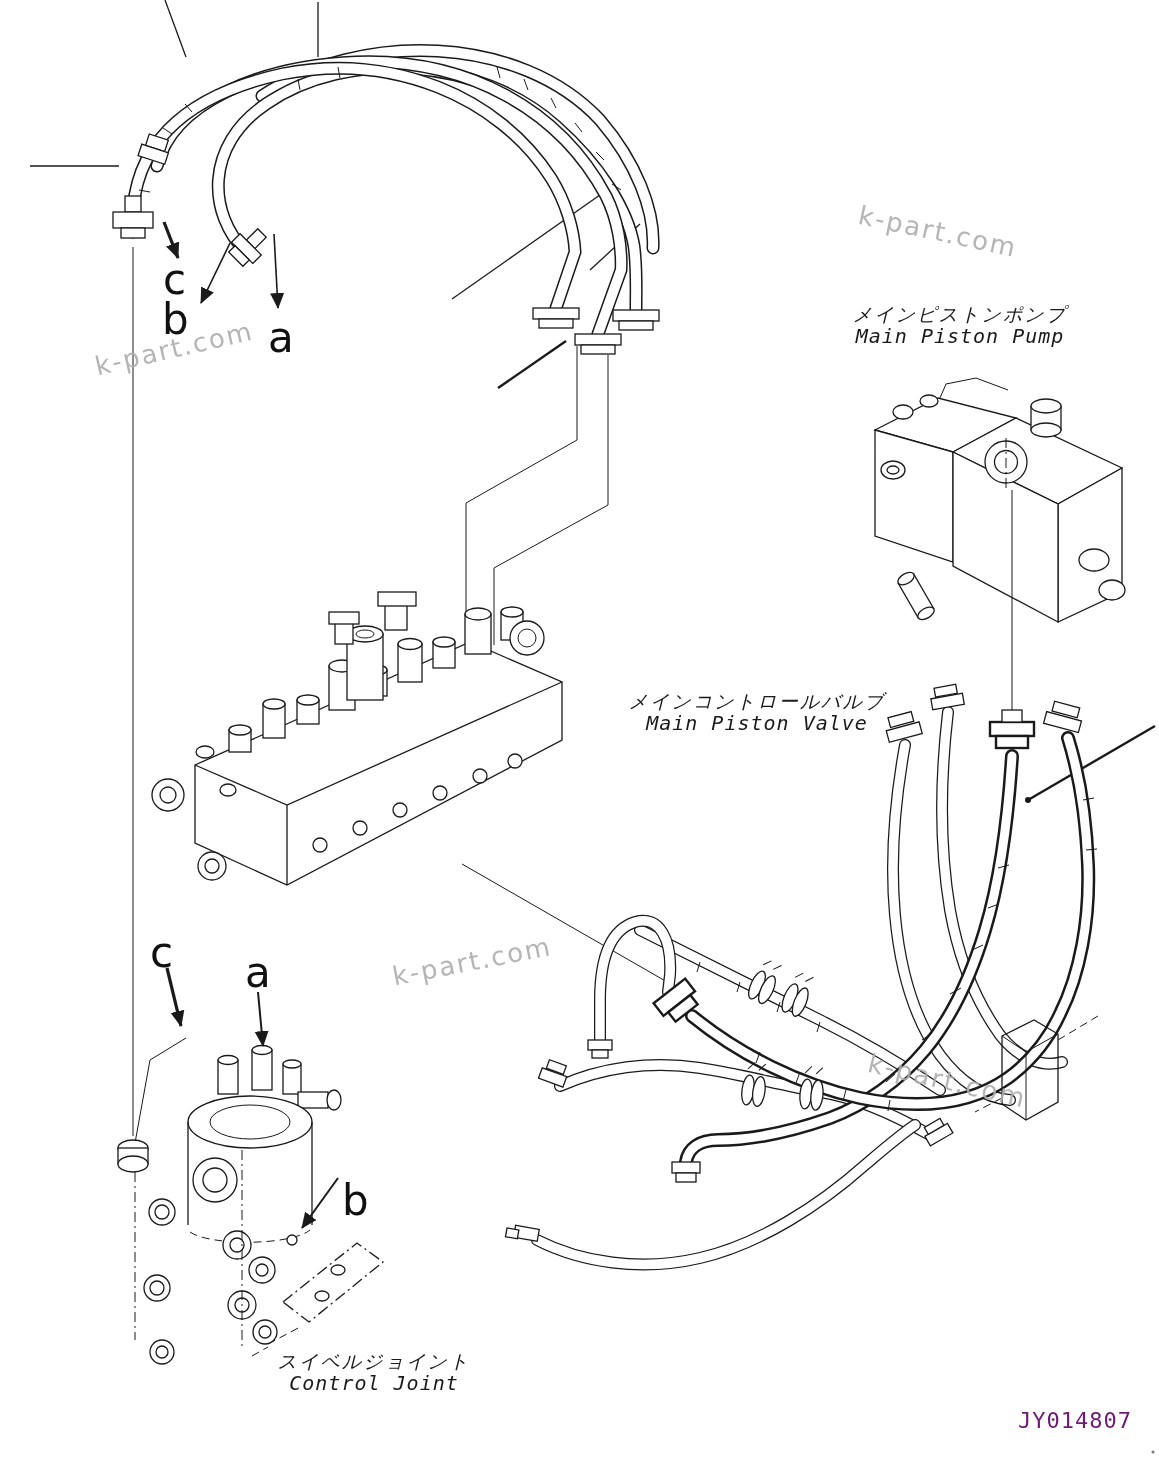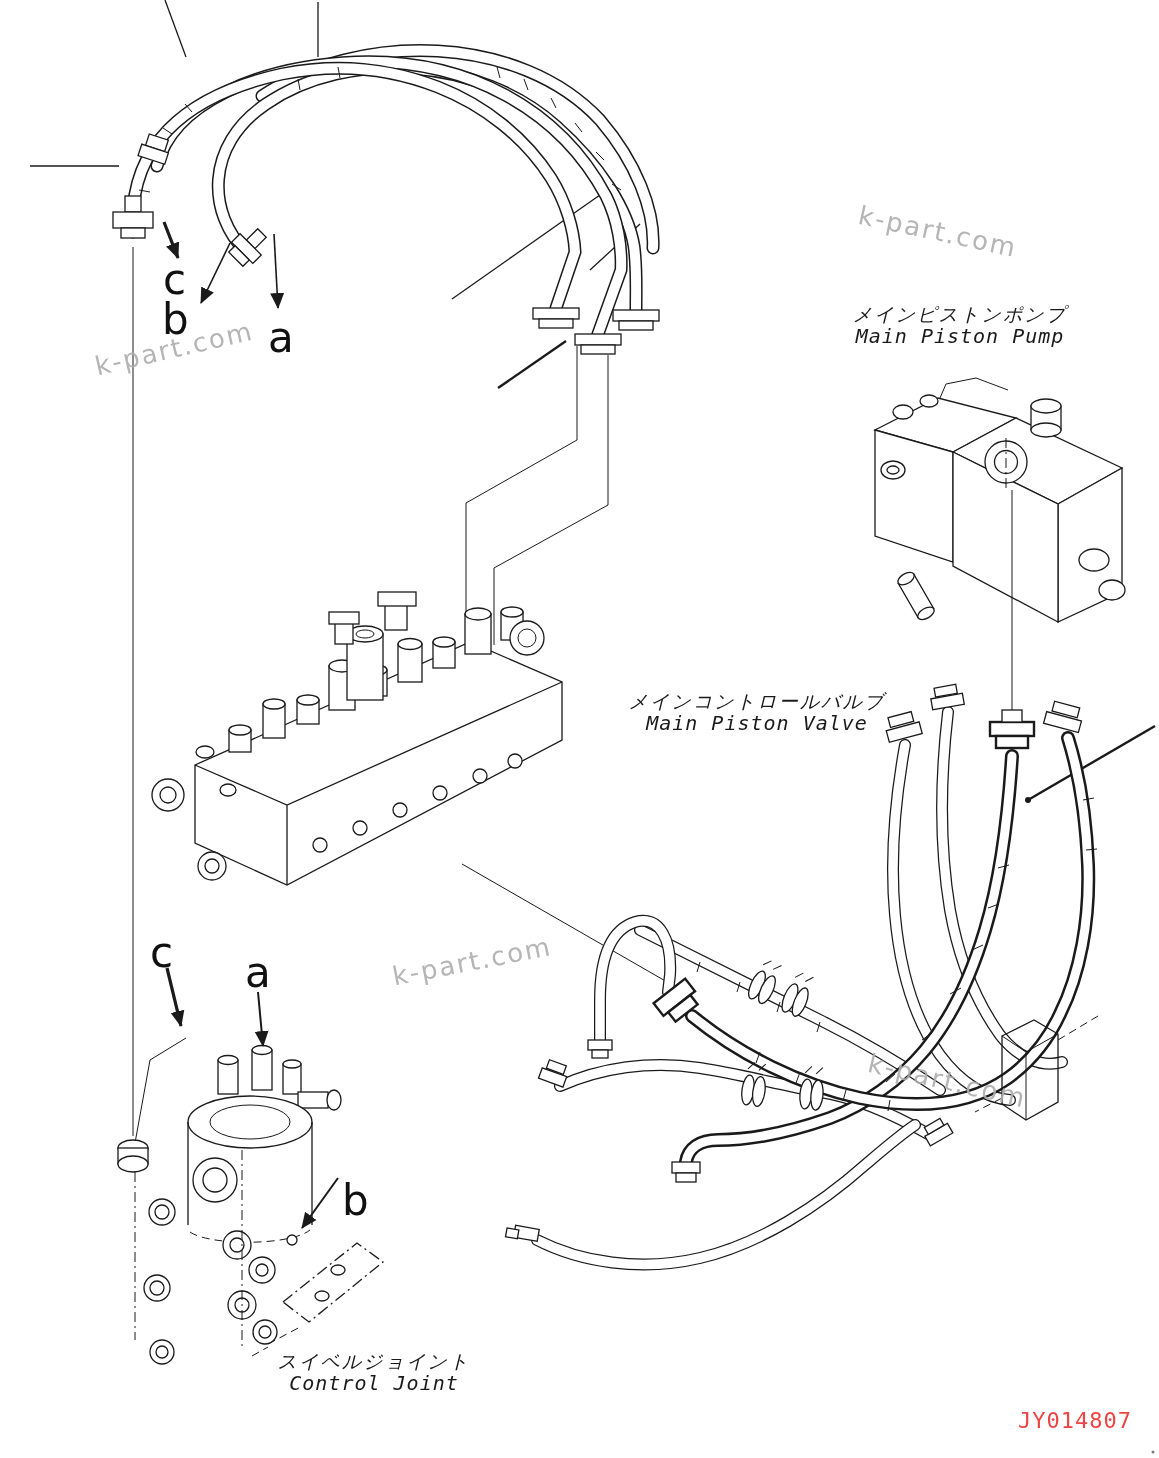--- a/index.html
+++ b/index.html
@@ -15,21 +15,21 @@
   .hI{fill:none;stroke:#fff;stroke-linecap:round;}
   .dd{stroke-dasharray:10 4 2 4;}
   .ds{stroke-dasharray:8 5;}
   .lbl{position:absolute;text-align:center;line-height:1.18;font-style:italic;}
   .lbl .jp{font-size:19px;letter-spacing:2px;white-space:nowrap;}
   .lbl .en{font-family:"DejaVu Sans Mono",monospace;font-size:20px;letter-spacing:1px;white-space:nowrap;}
   .callout{position:absolute;font-size:42px;font-family:"DejaVu Sans",sans-serif;color:#111;}
   .wm{position:absolute;font-size:26px;letter-spacing:2px;color:#adadad;opacity:.9;
       transform-origin:left top;white-space:nowrap;}
   .pn{position:absolute;left:1018px;top:1408px;font-family:"DejaVu Sans Mono",monospace;
-      font-size:22px;letter-spacing:1px;color:#ef4444;}
+      font-size:22px;letter-spacing:1px;color:#701a75;}
 </style>
 </head>
 <body>
 
 <div id="stage">
 
 <svg width="1159" height="1458" viewBox="0 0 1159 1458">
   <defs>
     <marker id="ah" markerUnits="userSpaceOnUse" markerWidth="18" markerHeight="16" refX="15" refY="8" orient="auto">
       <path d="M0,1 L16,8 L0,15 z" fill="#1a1a1a"></path>

